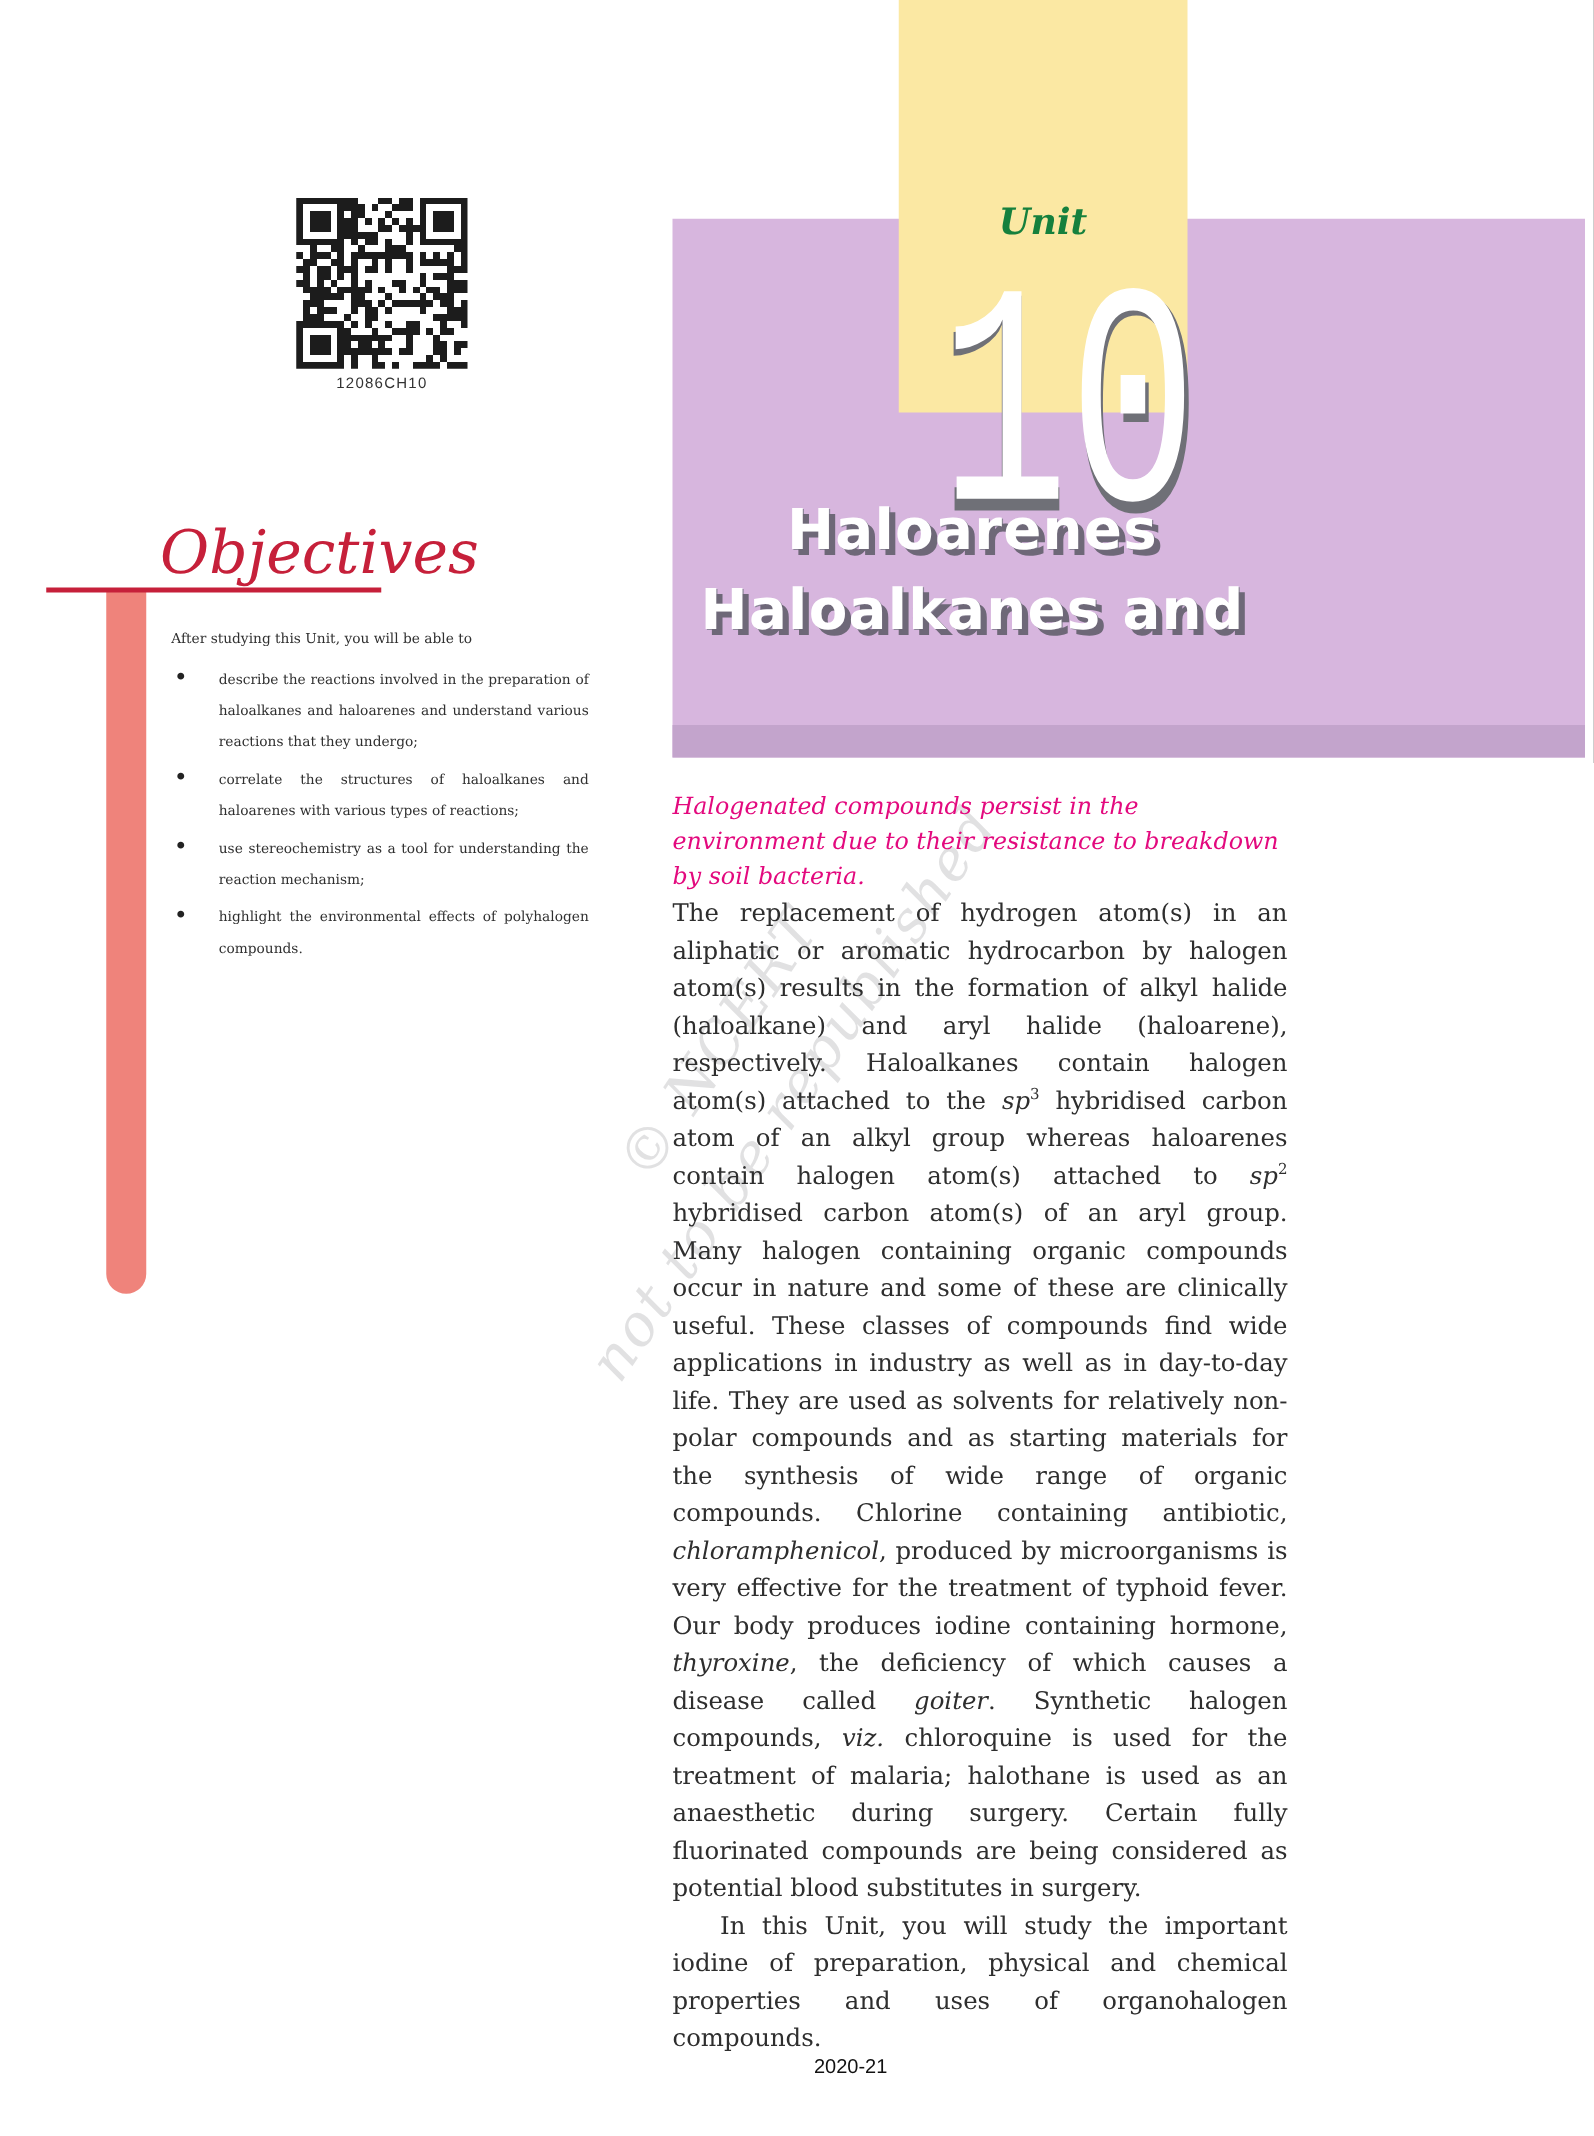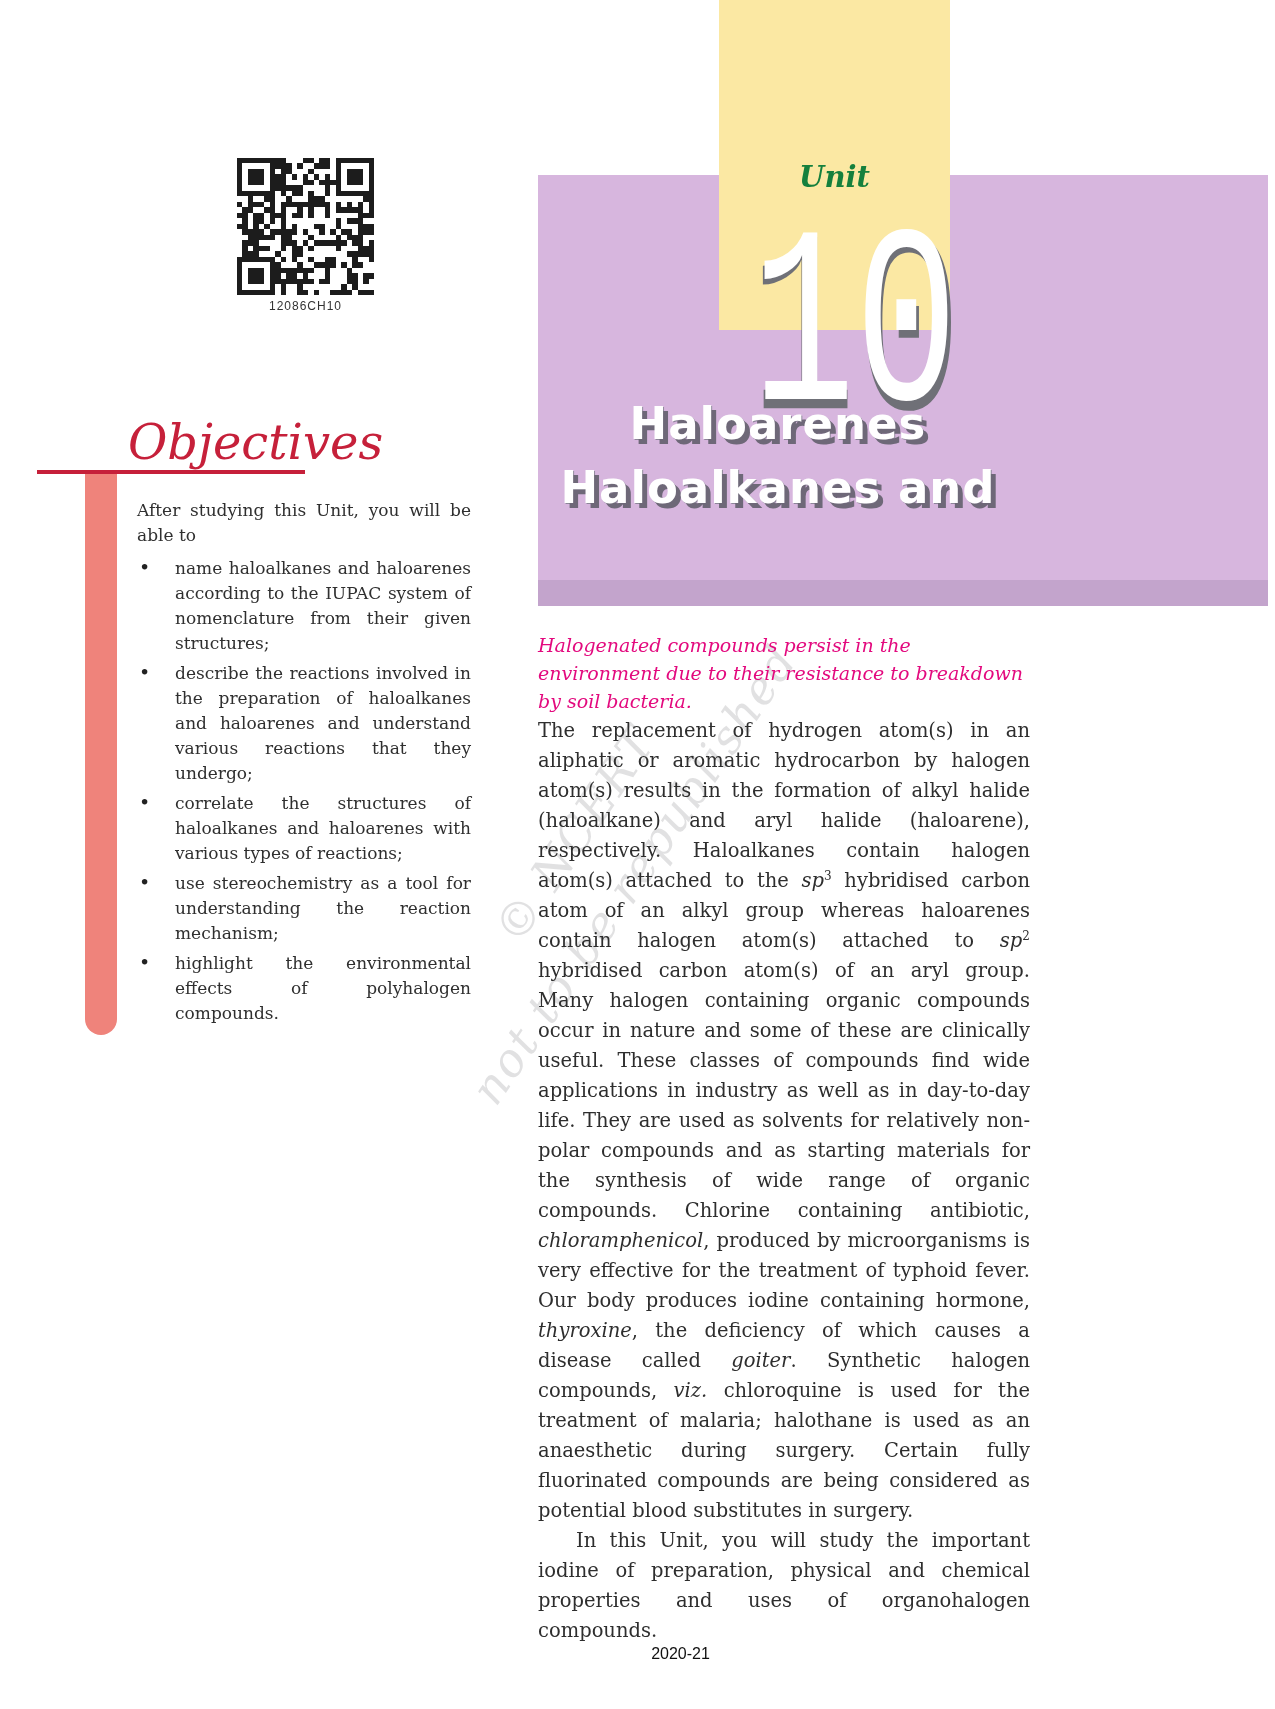--- a/index.html
+++ b/index.html
@@ -52,21 +52,21 @@
   .obj-underline{
     position:absolute;left:37px;top:470px;width:268px;height:4px;
     background:#c6203a;z-index:3;
   }
   .salmon-bar{
     position:absolute;left:85px;top:473px;width:32px;height:562px;
     background:#ef837b;border-radius:0 0 16px 16px;z-index:2;
   }
   .objectives-col{
     position:absolute;left:137px;top:498px;width:334px;z-index:3;
-    font-size:17px;line-height:25px;text-align:justify;color:#2f2f2f;
+    font-size:11px;line-height:25px;text-align:justify;color:#2f2f2f;
   }
   .objectives-col ul{list-style:none;margin:8px 0 0 0;padding:0;}
   .objectives-col li{
     position:relative;padding-left:38px;margin-bottom:5px;text-align:justify;
   }
   .objectives-col li::before{
     content:"\2022";position:absolute;left:2px;top:-1px;font-size:19px;color:#222;
   }
   
   .quote{
@@ -375,21 +375,20 @@
     <div class="qr-label">12086CH10</div>
   </div>
 
   <div class="obj-heading">Objectives</div>
   <div class="obj-underline"></div>
   <div class="salmon-bar"></div>
 
   <div class="objectives-col">
     <div>After studying this Unit, you will be able to</div>
     <ul>
-        <li>name haloalkanes and haloarenes according to the IUPAC system of nomenclature from their given structures;</li>
         <li>describe the reactions involved in the preparation of haloalkanes and haloarenes and understand various reactions that they undergo;</li>
         <li>correlate the structures of haloalkanes and haloarenes with various types of reactions;</li>
         <li>use stereochemistry as a tool for understanding the reaction mechanism;</li>
         <li>highlight the environmental effects of polyhalogen compounds.</li>
       </ul>
   </div>
 
   <div class="watermark">
     <div>© NCERT</div>
     <div>not to be republished</div>

